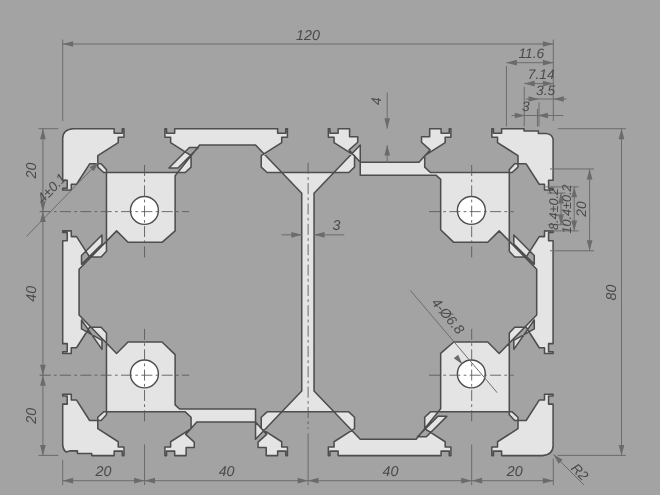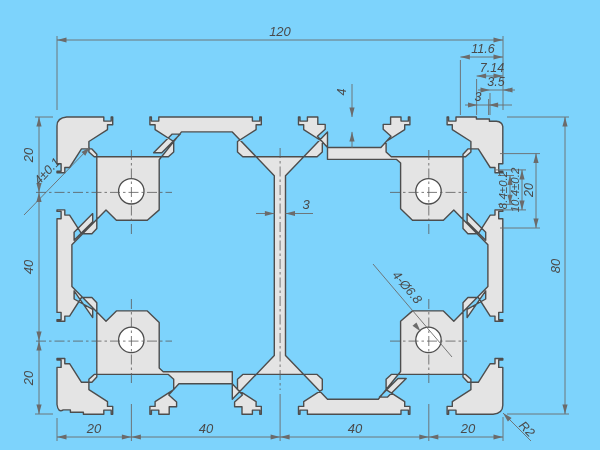--- a/index.html
+++ b/index.html
@@ -1,16 +1,16 @@
 <!DOCTYPE html>
 <html><head>
 <meta charset="utf-8">
 <style>
   html,body{margin:0;padding:0;background:#ffffff;}
-  #stage{position:relative;width:600px;height:450px;background:#7dd3fc;overflow:hidden;}
+  #stage{position:relative;width:600px;height:450px;background:#a3a3a3;overflow:hidden;}
   svg{display:block;}
   .outline{fill:#e4e4e4;stroke:#4d4d4d;stroke-width:1.4;stroke-linejoin:round;fill-rule:evenodd;}
   .hole{fill:#ffffff;stroke:#4d4d4d;stroke-width:1.3;}
   .dim{stroke:#6b6b6b;stroke-width:0.9;fill:none;}
   .cl{stroke:#5a5a5a;stroke-width:0.8;fill:none;stroke-dasharray:10 3 2.5 3;}
   .ah{fill:#6b6b6b;stroke:none;}
   text{font:italic 13px "Liberation Sans", sans-serif;fill:#4a4a4a;}
   .sm{font-size:11.5px;}
   .md{font-size:12.5px;}
 </style>

